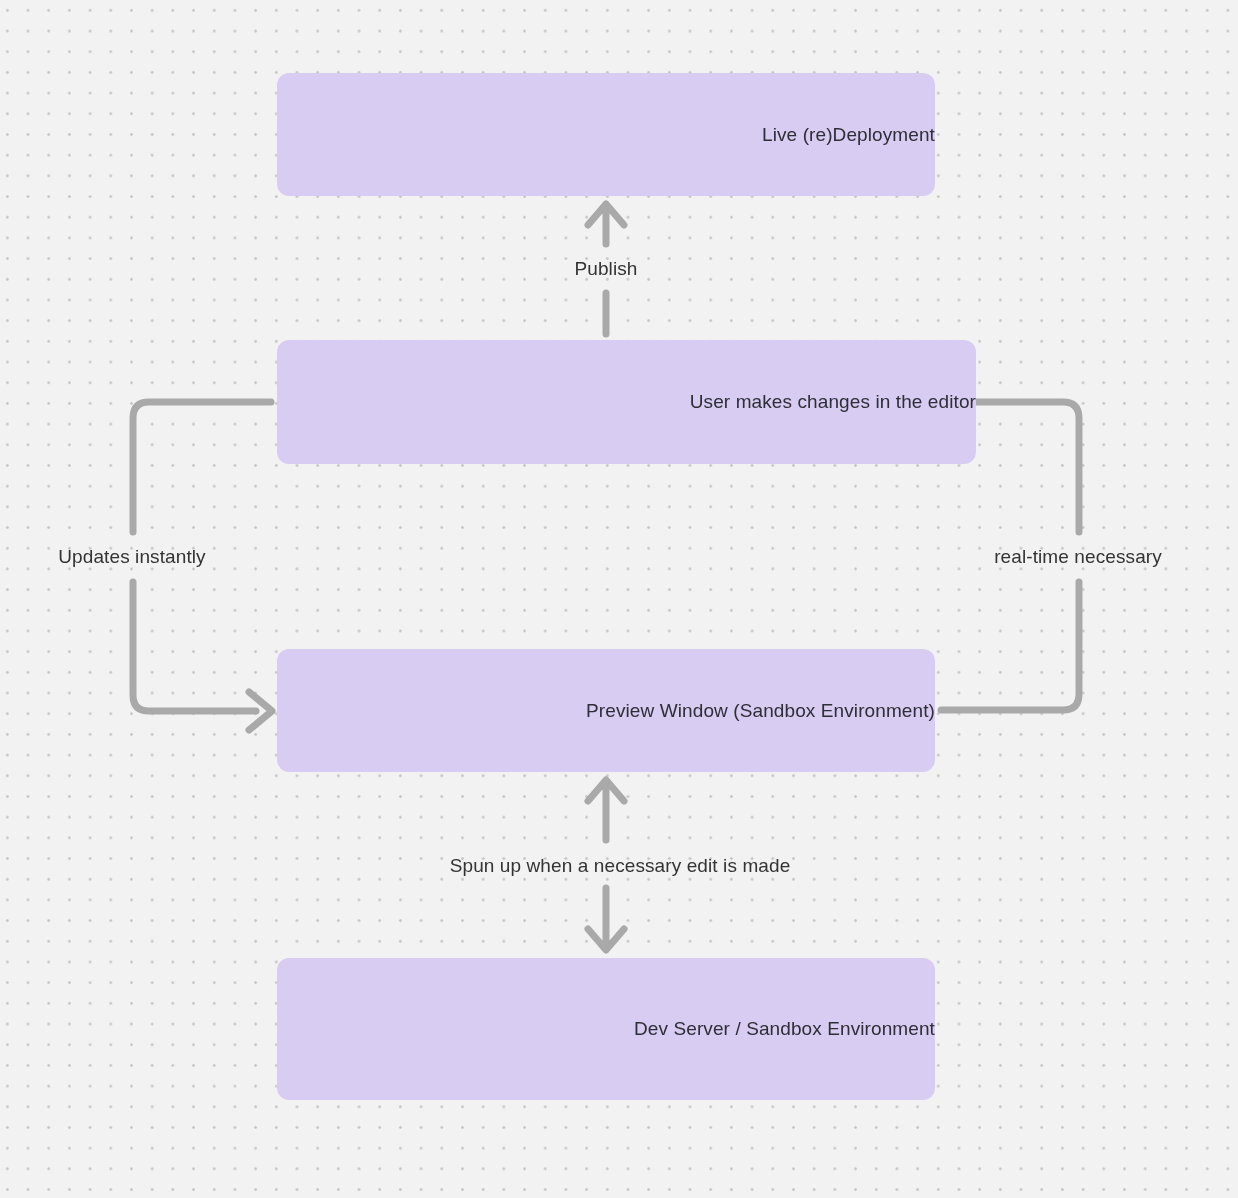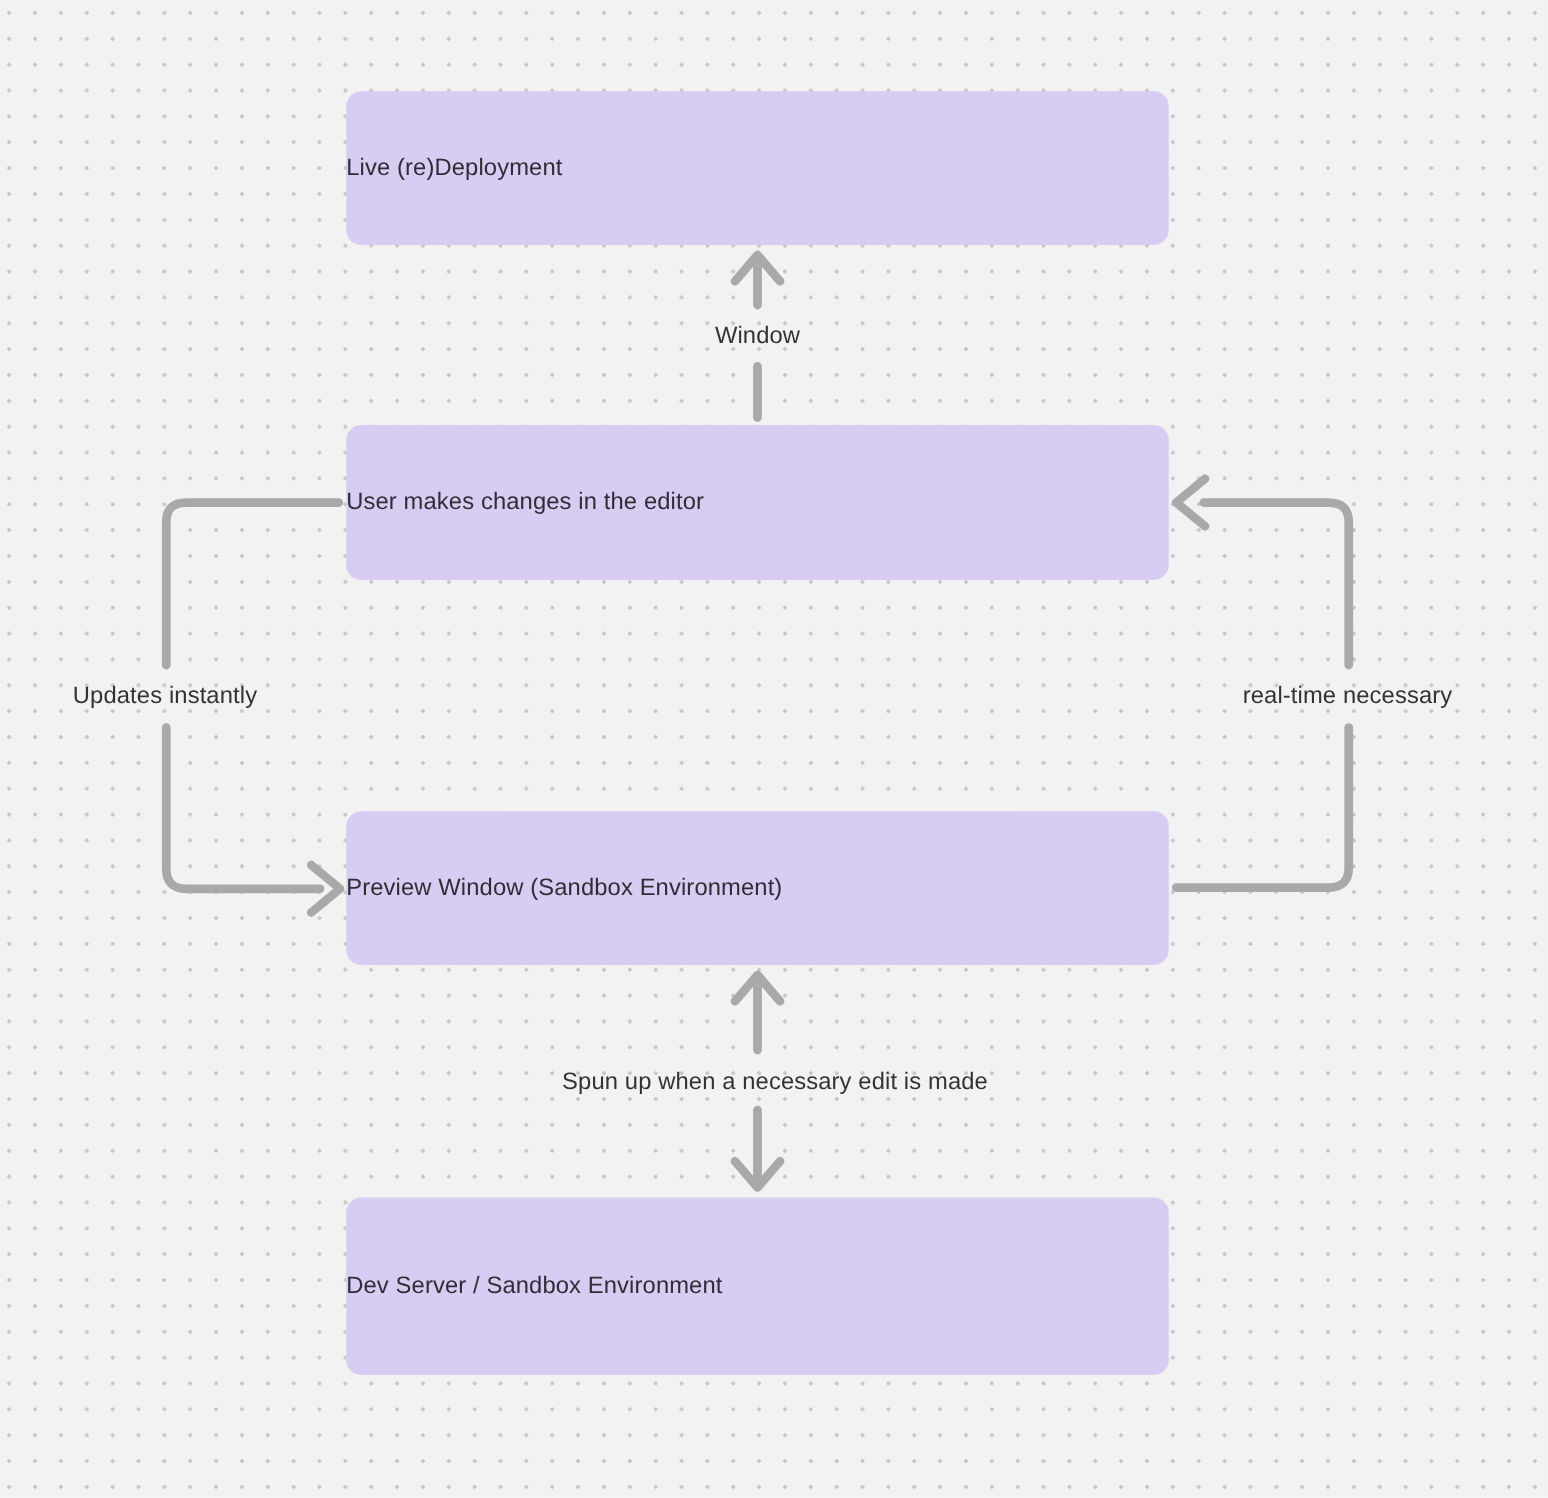--- a/index.html
+++ b/index.html
@@ -40,27 +40,27 @@
   }
   .node{
     position:absolute;
     left:277px;
     width:658px;
     height:123px;
     border-radius:12px;
     background:var(--node-fill);
     display:flex;
     align-items:center;
-    justify-content:flex-start;
+    justify-content:flex-end;
     font-size:19px;
     letter-spacing:0.1px;
     color:var(--node-text-color);
   }
   #node-live{top:73px;}
-  #node-user{top:340px;height:124px;}
+  #node-user{top:340px;height:124px;padding-left:41px;}
   #node-preview{top:649px;}
   #node-dev{top:958px;height:142px;}
   .edge-label{
     position:absolute;
     transform:translate(-50%,-50%);
     font-size:19px;
     letter-spacing:0.1px;
     color:var(--edge-label-color);
     white-space:nowrap;
   }
@@ -95,21 +95,21 @@
   </div>
 
   <div class="node" id="node-preview">
     <span>Preview Window (Sandbox Environment)</span>
   </div>
 
   <div class="node" id="node-dev">
     <span>Dev Server / Sandbox Environment</span>
   </div>
 
-  <div class="edge-label" id="label-publish">Window</div>
+  <div class="edge-label" id="label-publish">Publish</div>
 
   <div class="edge-label" id="label-updates">Updates instantly</div>
 
   <div class="edge-label" id="label-feedback">real-time necessary</div>
 
   <div class="edge-label" id="label-spunup">Spun up when a necessary edit is made</div>
 
 </div>
 
 </body></html>

